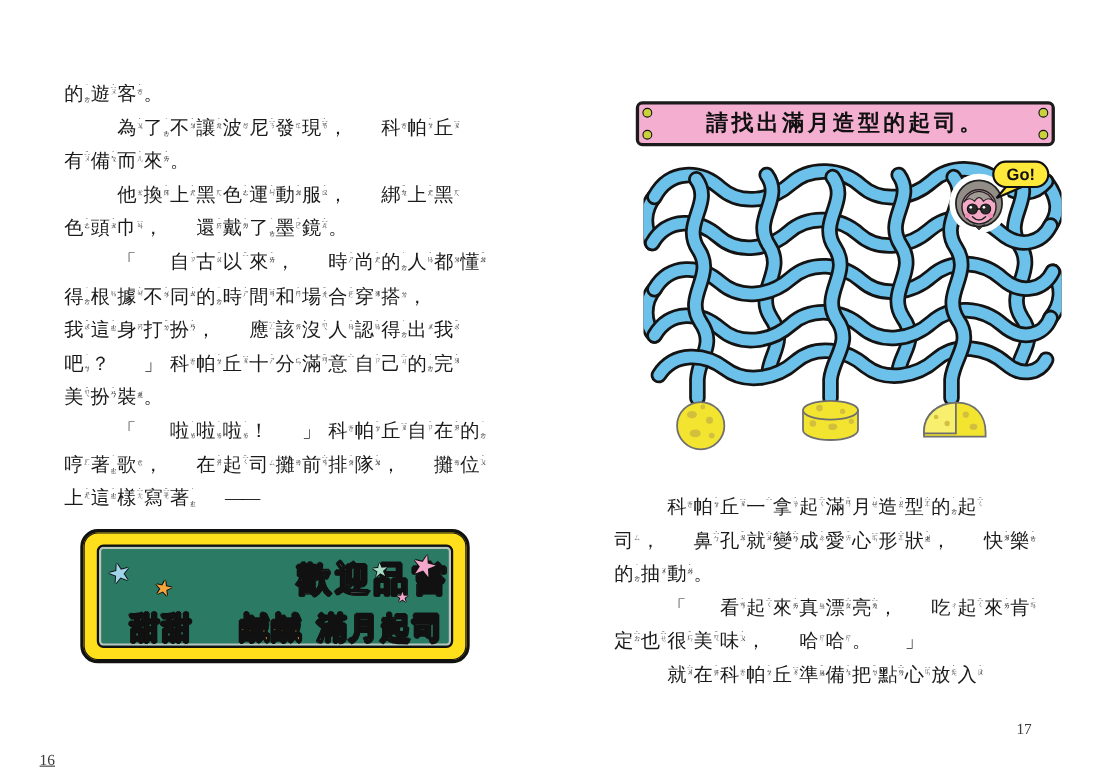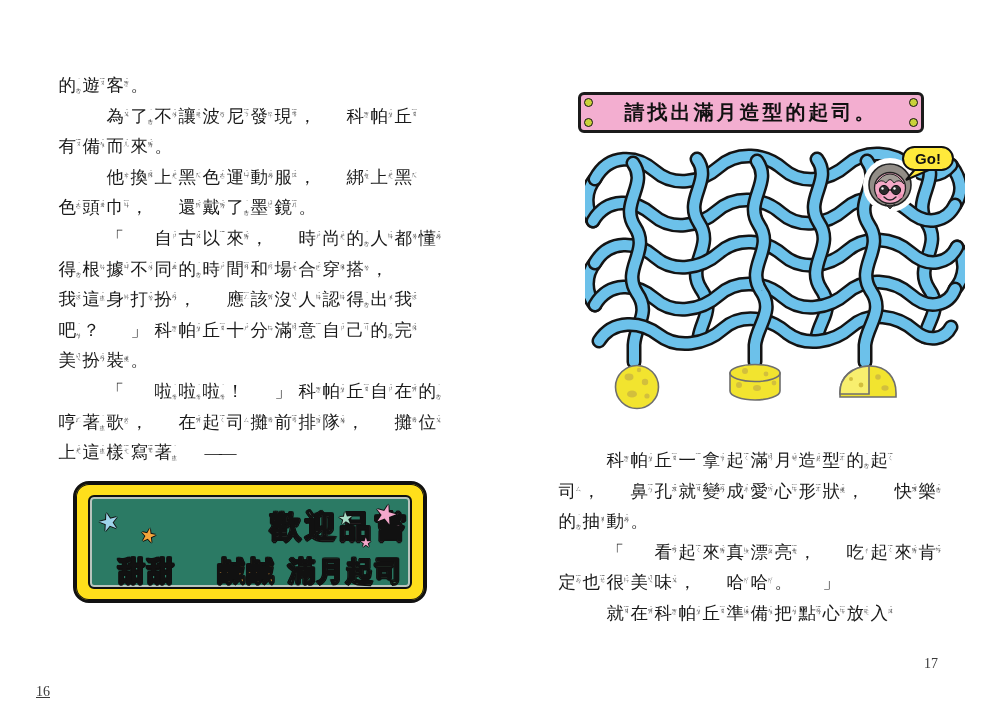--- a/index.html
+++ b/index.html
@@ -14,21 +14,21 @@
          writing-mode:vertical-rl;text-orientation:upright;}
   .tk.dash{width:40px;}
   .tk.dash .c{width:34px;letter-spacing:-3px;}
 
   
   .pagenum{position:absolute;font-size:14px;color:#3a3a3a;font-family:"Liberation Serif",serif;}
   .left-num{left:36px;top:684px;text-decoration:underline;}
   .right-num{left:924px;top:656px;}
 
   
-  .banner{position:absolute;left:578px;top:92px;width:346px;height:41px;box-sizing:border-box;
+  .banner{position:absolute;left:578px;top:92px;width:381px;height:41px;box-sizing:border-box;
           background:var(--banner-bg,#f3aed0);border:3px solid var(--banner-border,#1b1b1b);
           border-radius:6px;text-align:center;
           font-family:"Liberation Sans",sans-serif;font-weight:bold;}
   .banner .btxt{line-height:35px;font-size:20px;letter-spacing:3px;color:#111;}
   .screw{position:absolute;width:7px;height:7px;border-radius:50%;
          background:#c9d23a;border:1.5px solid #111;}
   .screw.tl{left:3px;top:3px;} .screw.tr{right:3px;top:3px;}
   .screw.bl{left:3px;bottom:3px;} .screw.br{right:3px;bottom:3px;}
 
   

